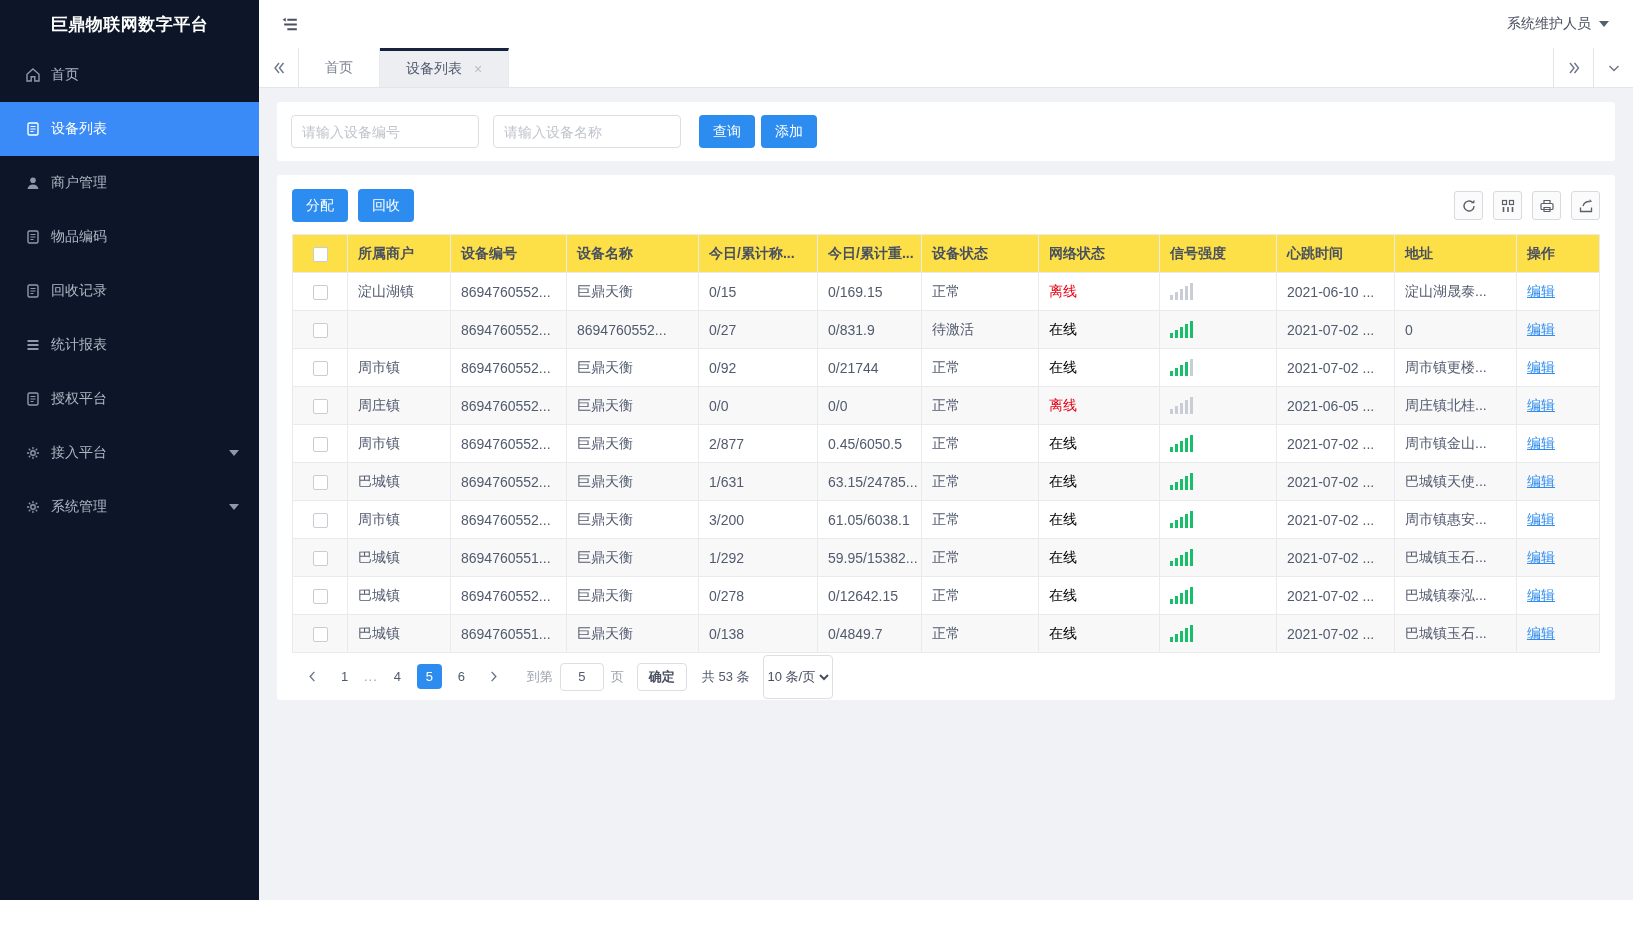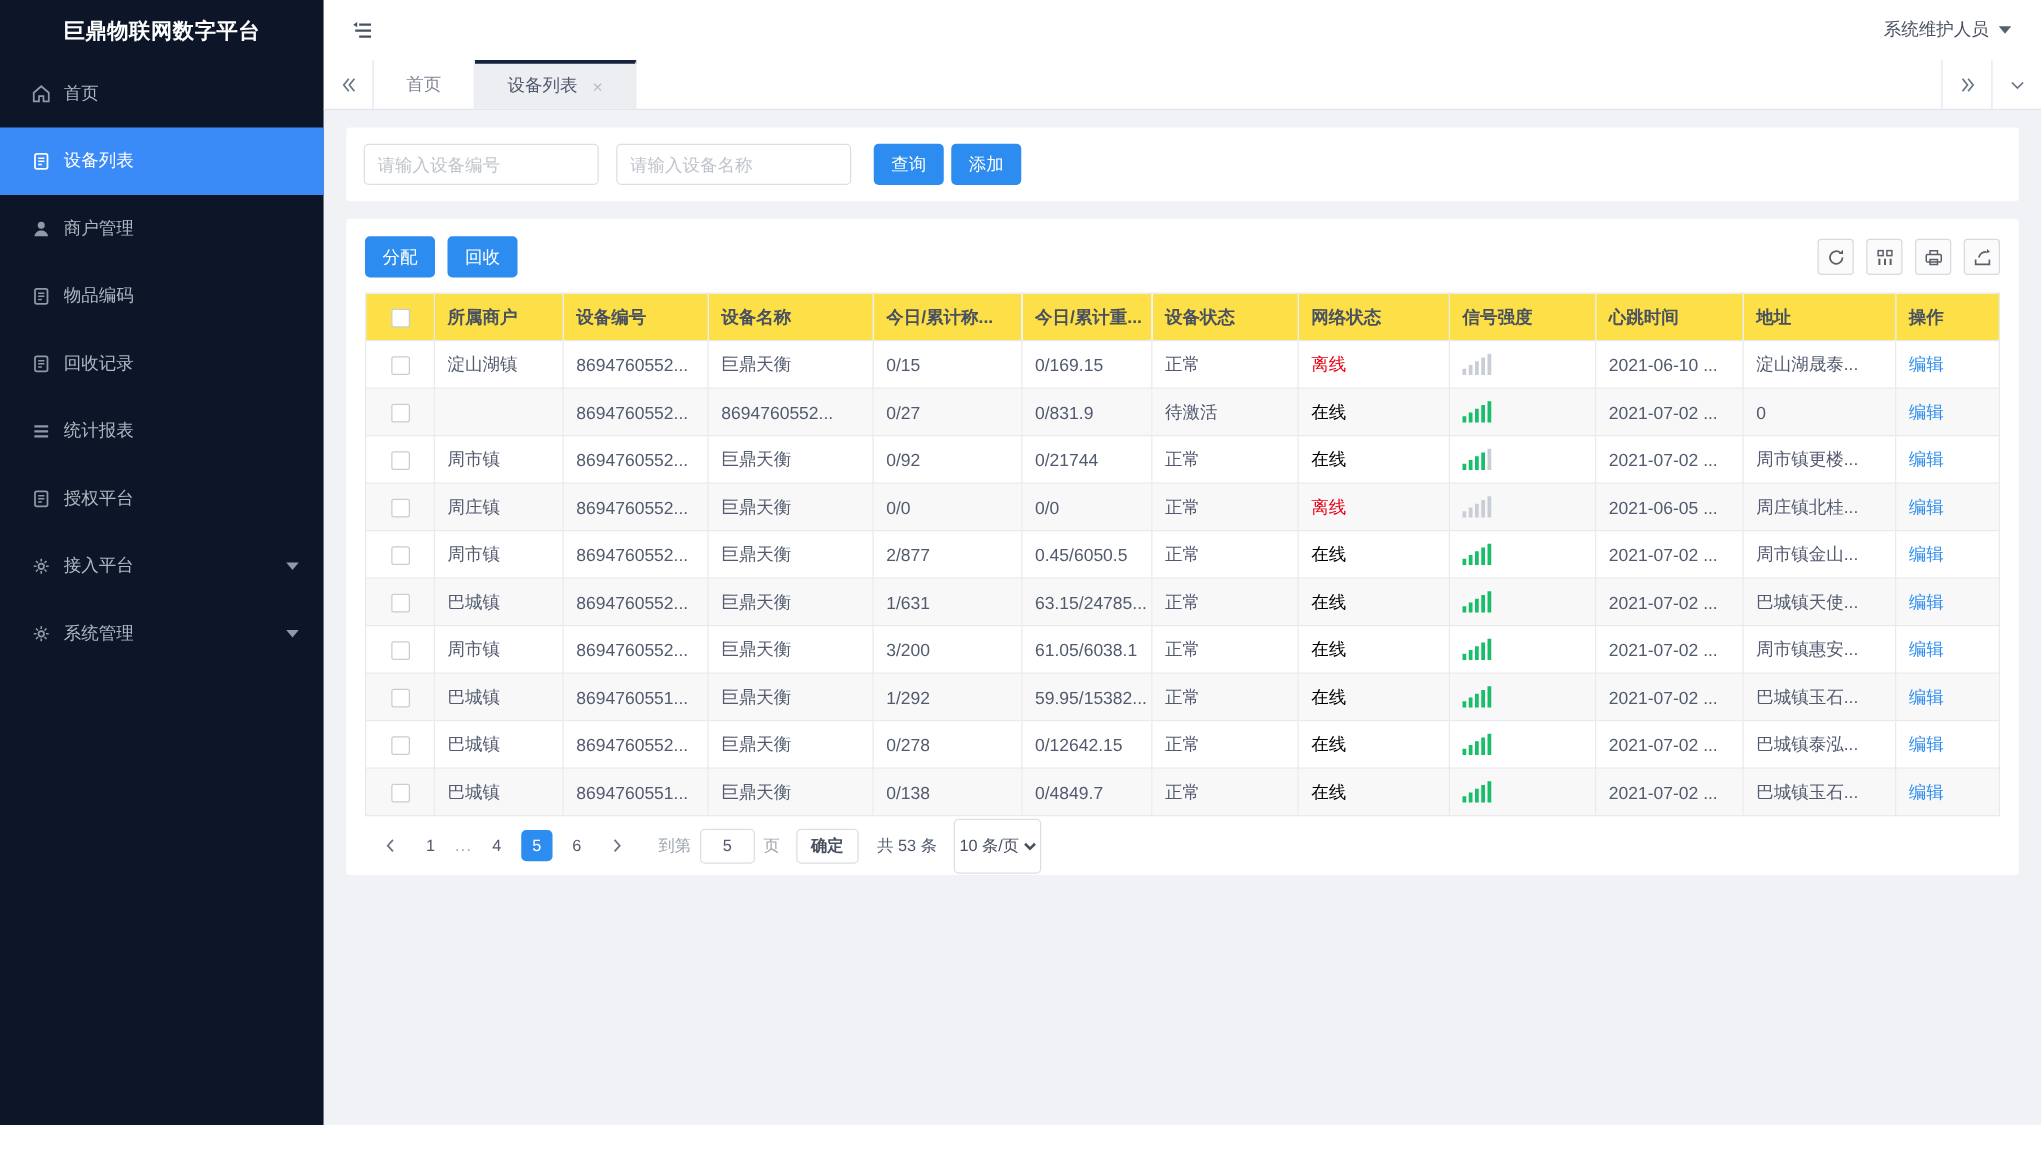--- a/index.html
+++ b/index.html
@@ -68,21 +68,21 @@
 
   
   table { width:100%; border-collapse:collapse; table-layout:fixed; font-size:14px; }
   th,td { border:1px solid #e8eaec; height:38px; padding:0 10px; text-align:left;
     color:#515a6e; white-space:nowrap; overflow:hidden; }
   thead th { background:#fde047; font-weight:bold; color:#495060; }
   tbody tr:nth-child(even) td { background:#f8f8f9; }
   .col-check { text-align:center; padding:0; }
   .checkbox { display:inline-block; width:15px; height:15px; border:1px solid #c8cdd4;
     border-radius:2px; background:#fff; vertical-align:middle; cursor:pointer; }
-  .link { color:#2d8cf0; cursor:pointer; }
+  .link { color:#2d8cf0; cursor:pointer;text-decoration:underline; }
   .status-red { color:#e60012; }
   .status-green { color:#000000; }
   .signal { display:flex; align-items:flex-end; gap:2px; height:17px; }
   .signal span { width:3px; background:#c9ced6; display:inline-block; }
   .signal span.on { background:#19be6b; }
 
   
   .pagination { display:flex; align-items:center; height:47px; gap:7px; font-size:13px;
     color:#515a6e; padding-left:8px; }
   .page { min-width:25px; height:25px; display:inline-flex; align-items:center;

